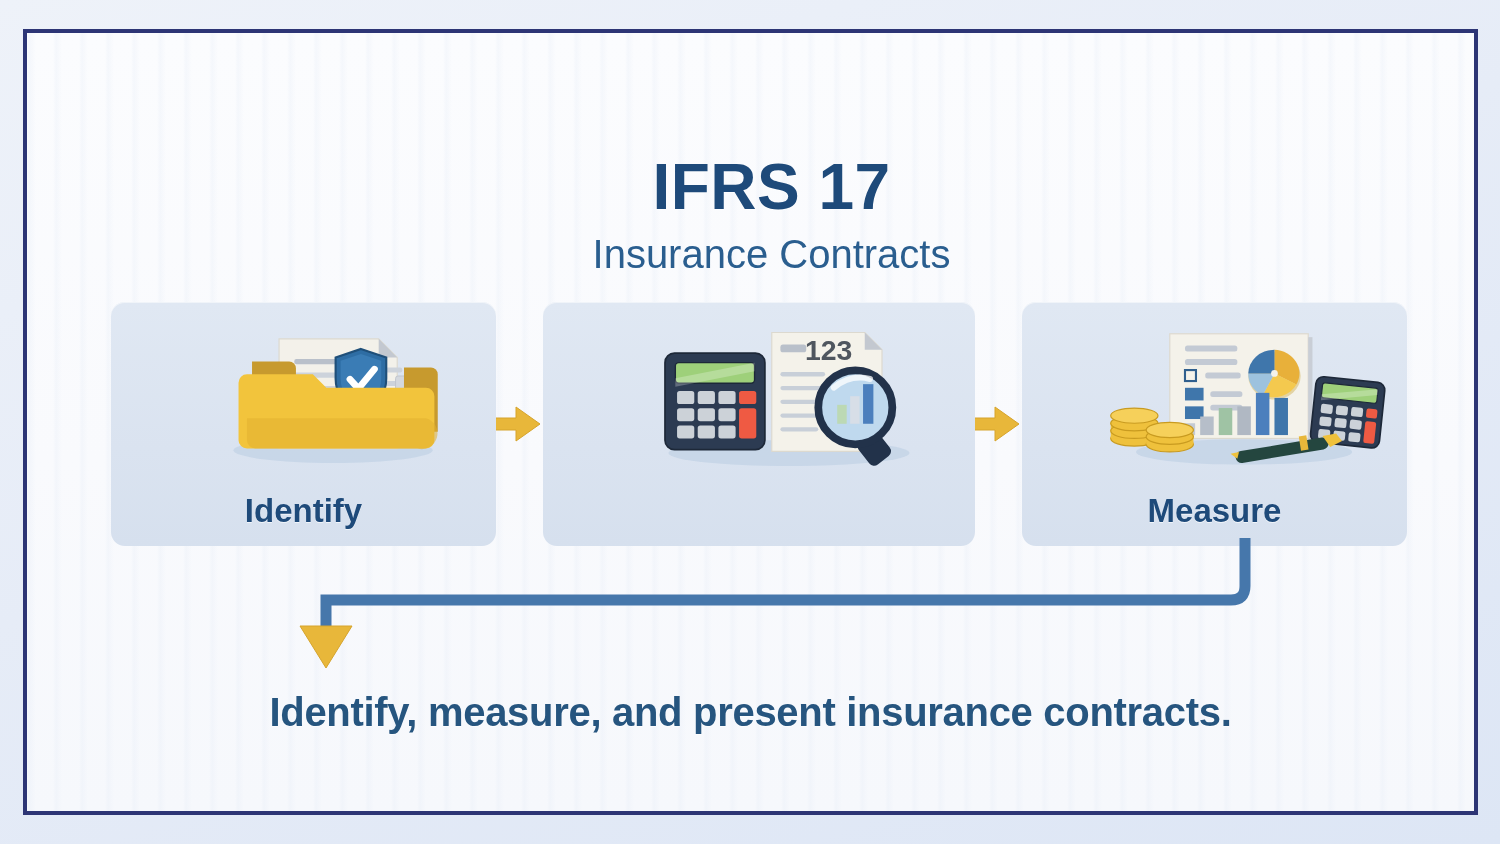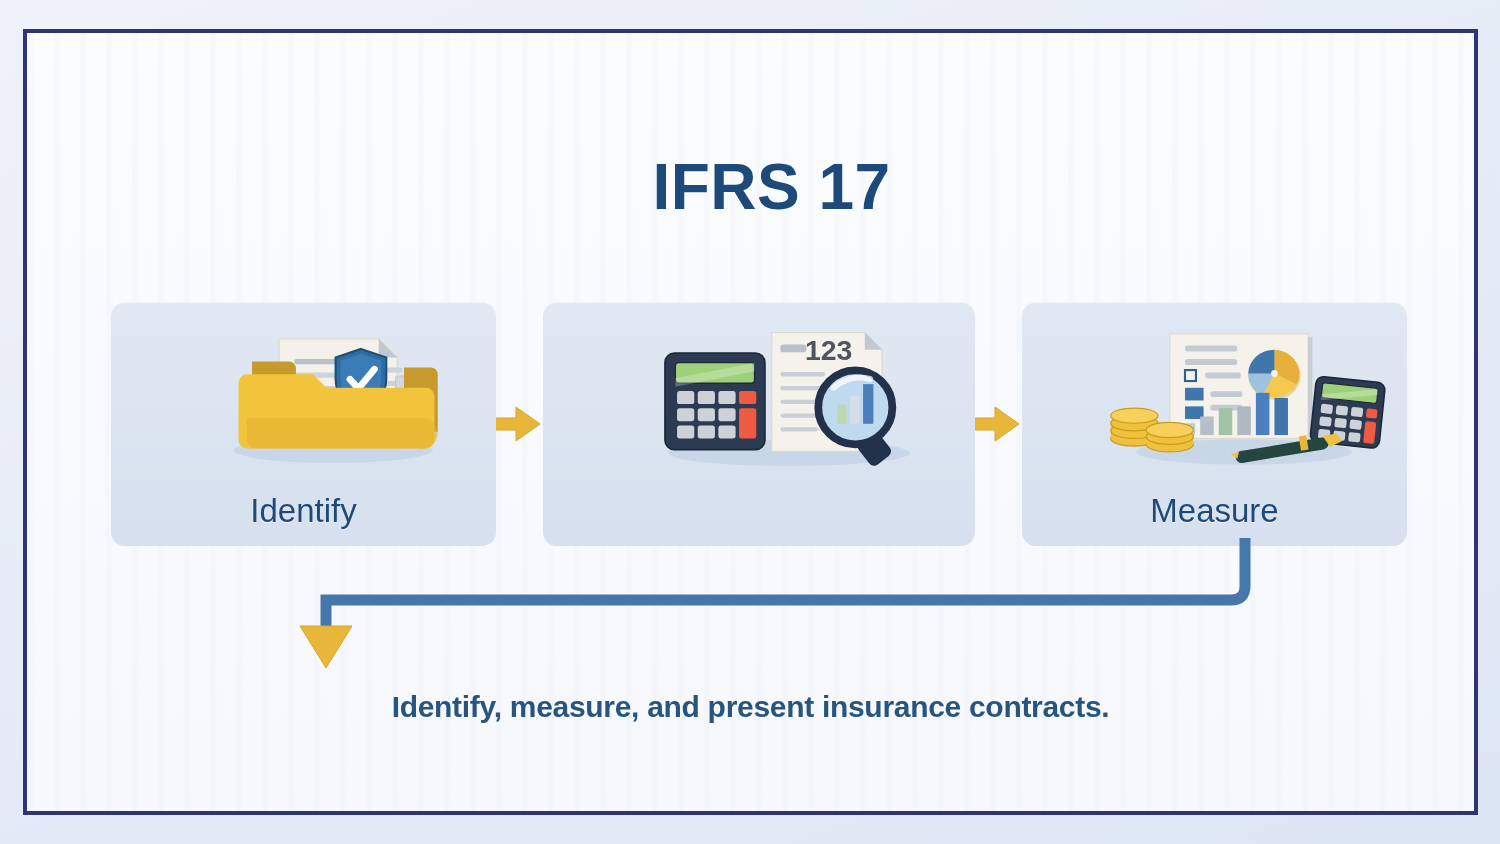--- a/index.html
+++ b/index.html
@@ -78,21 +78,21 @@
   .card-art {
     position: absolute;
     left: 16px; right: 0; top: 8px;
     height: 175px;
     padding-left: 44px;
   }
   .card-art svg { display: block; width: 100%; height: 100%; }
   .card-label {
     position: relative;
     margin-bottom: 16px;
-    font-size: 33px; font-weight: 400;
+    font-size: 33px; font-weight: 700;
     color: #1e4a7a;
     text-shadow: 0 1px 0 rgba(255,255,255,.65);
   }
 
   
   .gap-arrow {
     width: 47px; height: 244px;
     display: flex; align-items: center; justify-content: center;
   }
   .gap-arrow svg { width: 100%; height: 46px; overflow: visible; }
@@ -104,35 +104,36 @@
     width: 990px; height: 150px;
     pointer-events: none;
   }
   #connector svg { width: 100%; height: 100%; overflow: visible; }
 
   
   #caption {
     position: absolute;
     left: 0; right: 0; top: 657px;
     text-align: center;
-    font-size: 30px; font-weight: 700;
+    font-size: 40px; font-weight: 700;
     color: #26557f;
     letter-spacing: -0.3px;
     text-shadow: 0 1px 0 rgba(255,255,255,.6);
   }
 </style>
 </head>
 <body>
 
 <div id="frame">
   <div id="frame-inner-bg"></div>
   <div id="streaks"></div>
 
   <div id="title-block">
     <div id="main-title">IFRS 17</div>
+    <div id="subtitle">Insurance Contracts</div>
   </div>
 
   <div id="cards">
 
     <div class="card">
       <div class="card-art">
         <svg viewBox="0 0 385 175">
           <ellipse cx="192" cy="150" rx="118" ry="15" fill="#c3d3e6" opacity=".8"></ellipse>
 
           <path d="M128 18 h118 l22 22 v108 h-140 z" fill="#f3f1ea" stroke="#dcd9cf" stroke-width="1.4"></path>

